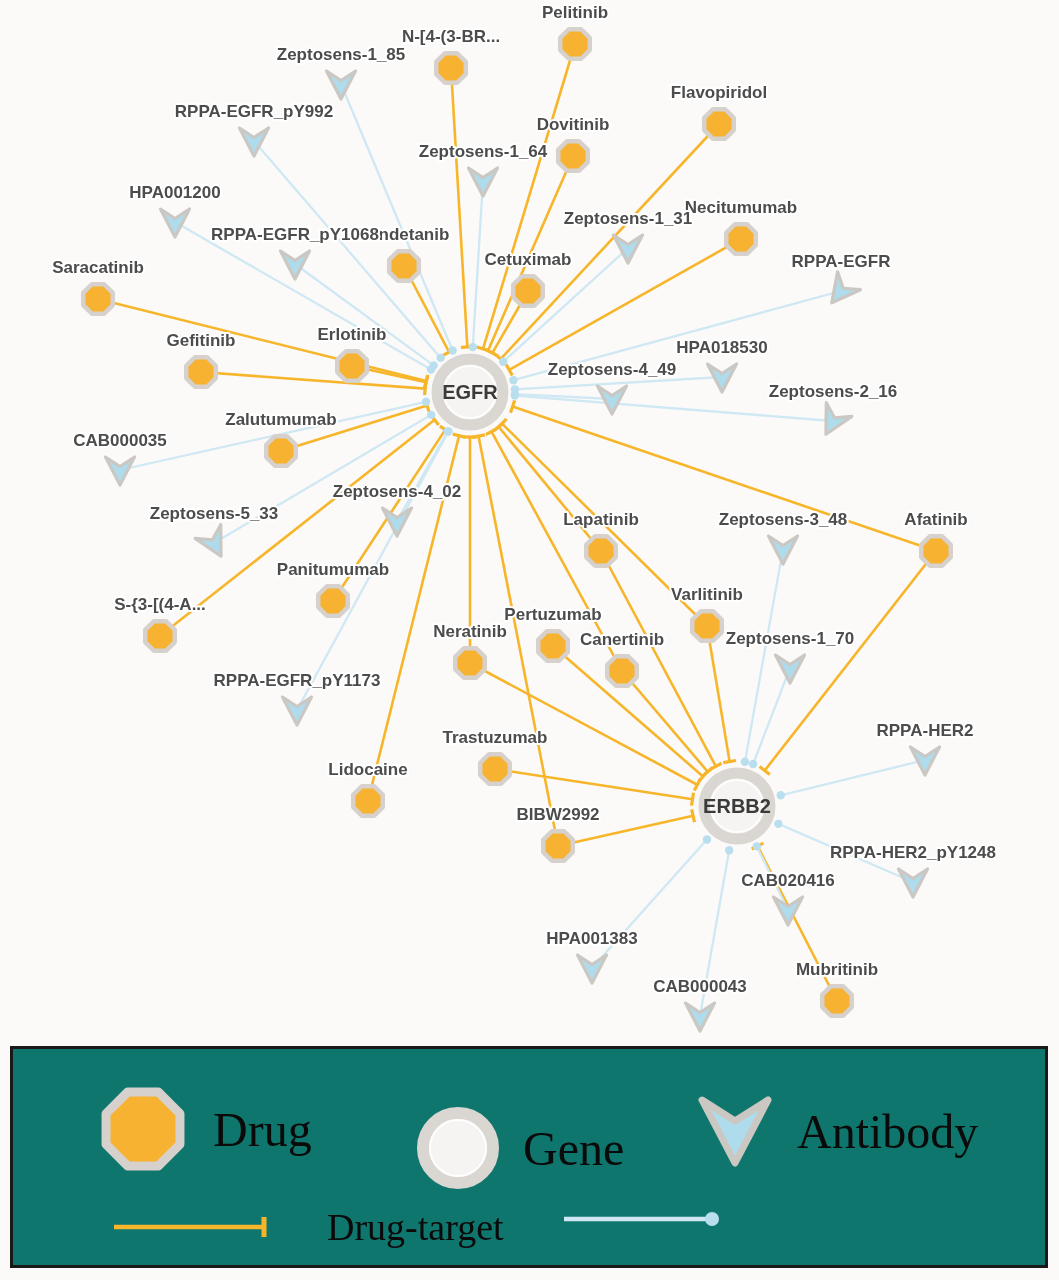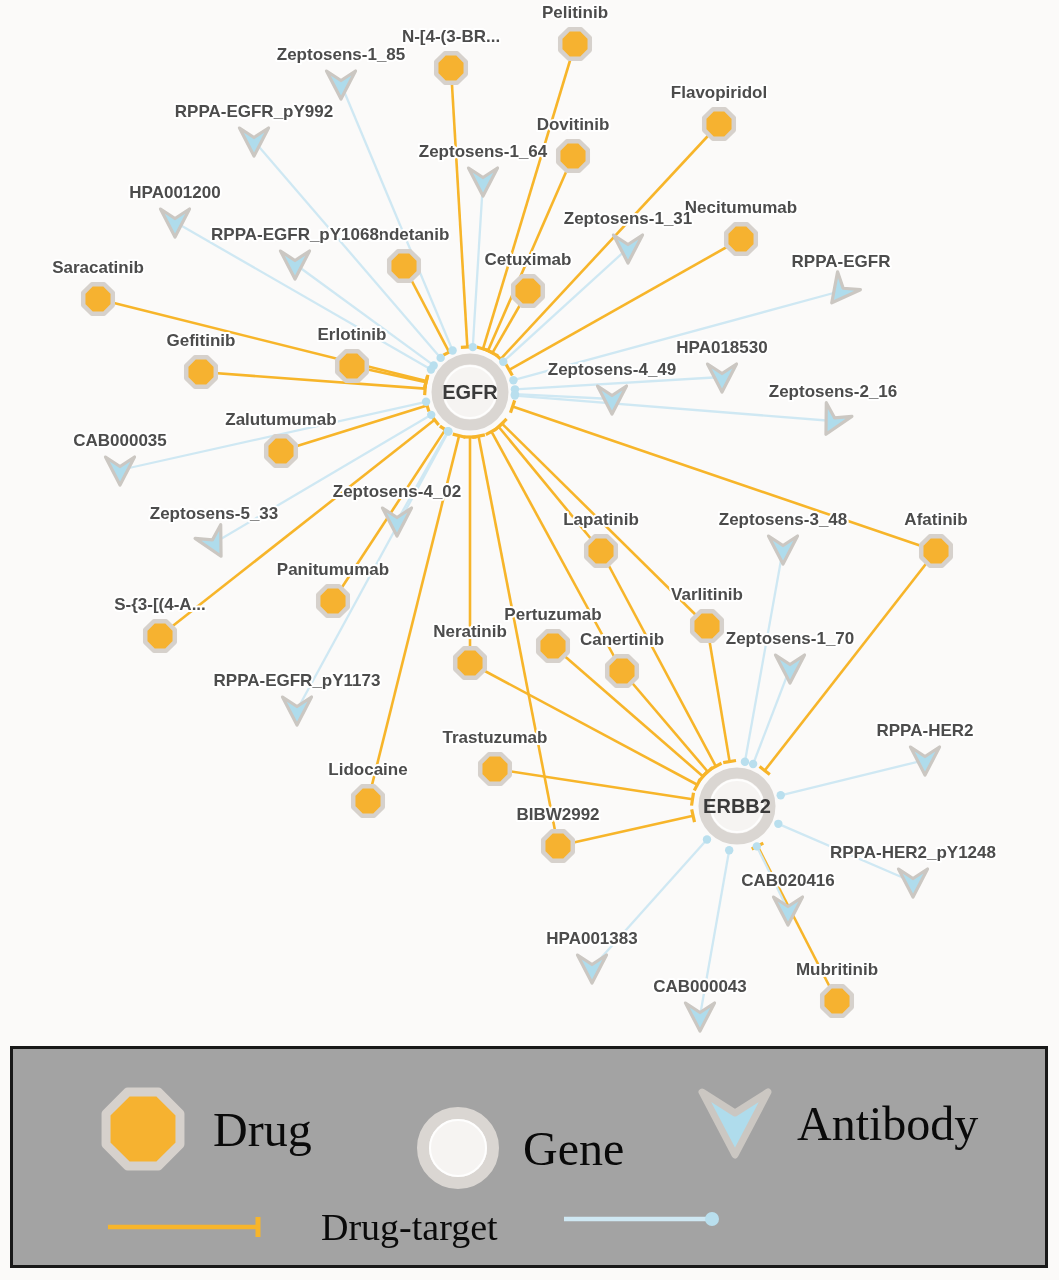--- a/index.html
+++ b/index.html
@@ -19,21 +19,21 @@
   .gene-label{
     font-family:"Liberation Sans",sans-serif;
     font-size:20px;font-weight:bold;fill:#3A3A3A;text-anchor:middle;
   }
   .legend-title{
     position:absolute;left:12px;top:1046px;
     font-family:"Liberation Serif",serif;font-weight:bold;font-size:44px;color:#701a75;
   }
   .legend-box{
     position:absolute;left:10px;top:1046px;width:1032px;height:216px;
-    border:3px solid #191919;background:#a3a3a3;
+    border:3px solid #191919;background:#0f766e;
   }
   .lg{position:absolute;display:flex;align-items:center;gap:18px;}
   .txt-big{font-family:"Liberation Serif",serif;font-size:48px;color:#0A0A0A;}
   .txt-mid{font-family:"Liberation Serif",serif;font-size:38px;color:#0A0A0A;}
 </style>
 </head>
 <body>
 
 <svg id="graph" width="1059" height="1040" viewBox="0 0 1059 1040">
     <g>
@@ -342,28 +342,28 @@
   </div>
 
   <div class="lg" style="left:398px;top:52px;">
     <svg width="94" height="94" viewBox="-47 -47 94 94">
       <circle r="35" fill="#F6F4F2" stroke="#DAD6D2" stroke-width="12"></circle>
       <circle r="28" fill="none" stroke="#FFFFFF" stroke-width="2" opacity="0.9"></circle>
     </svg>
     <span class="txt-big">Gene</span>
   </div>
 
-  <div class="lg" style="left:678px;top:32px;">
+  <div class="lg" style="left:678px;top:40px;">
     <svg width="88" height="84" viewBox="-44 -40 88 84">
       <polygon points="-33,-29 0,-8 33,-29 0,34" fill="#AFDCEC" stroke="#CBC7C2" stroke-width="7" stroke-linejoin="round"></polygon>
     </svg>
     <span class="txt-big">Antibody</span>
   </div>
 
-  <div class="lg" style="left:92px;top:156px;gap:48px;">
+  <div class="lg" style="left:98px;top:156px;gap:48px;">
     <svg width="168" height="28" viewBox="0 0 168 28">
       <line x1="3" y1="14" x2="152" y2="14" stroke="#F7B52A" stroke-width="4.5"></line>
       <line x1="153" y1="4" x2="153" y2="24" stroke="#F7B52A" stroke-width="5"></line>
     </svg>
     <span class="txt-mid">Drug-target</span>
   </div>
 
   <div class="lg" style="left:548px;top:156px;">
     <svg width="162" height="28" viewBox="0 0 162 28">
       <line x1="3" y1="14" x2="146" y2="14" stroke="#CFE8F3" stroke-width="4.5"></line>

